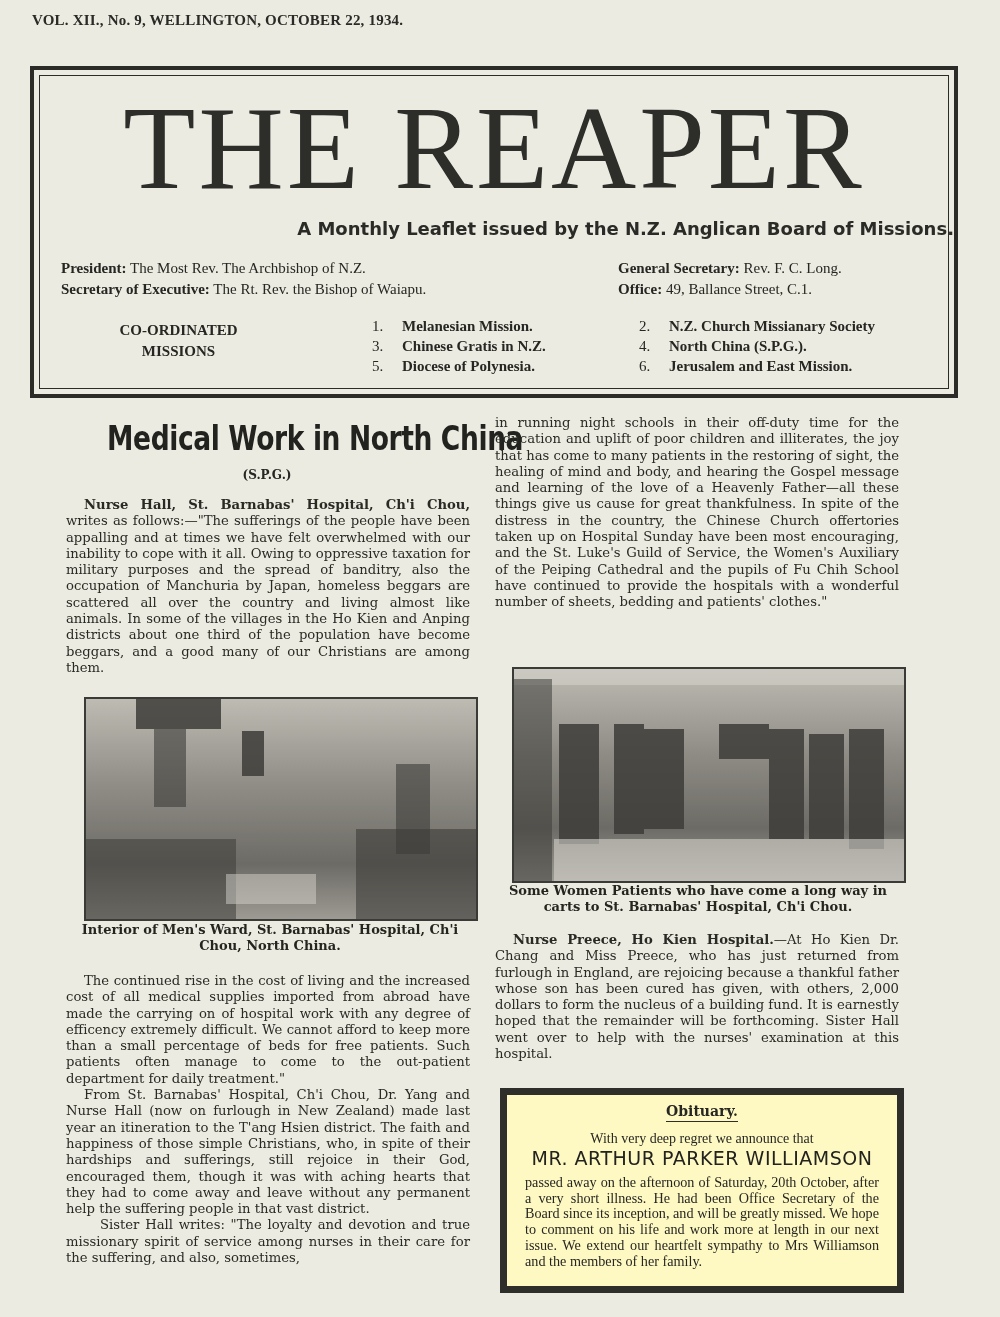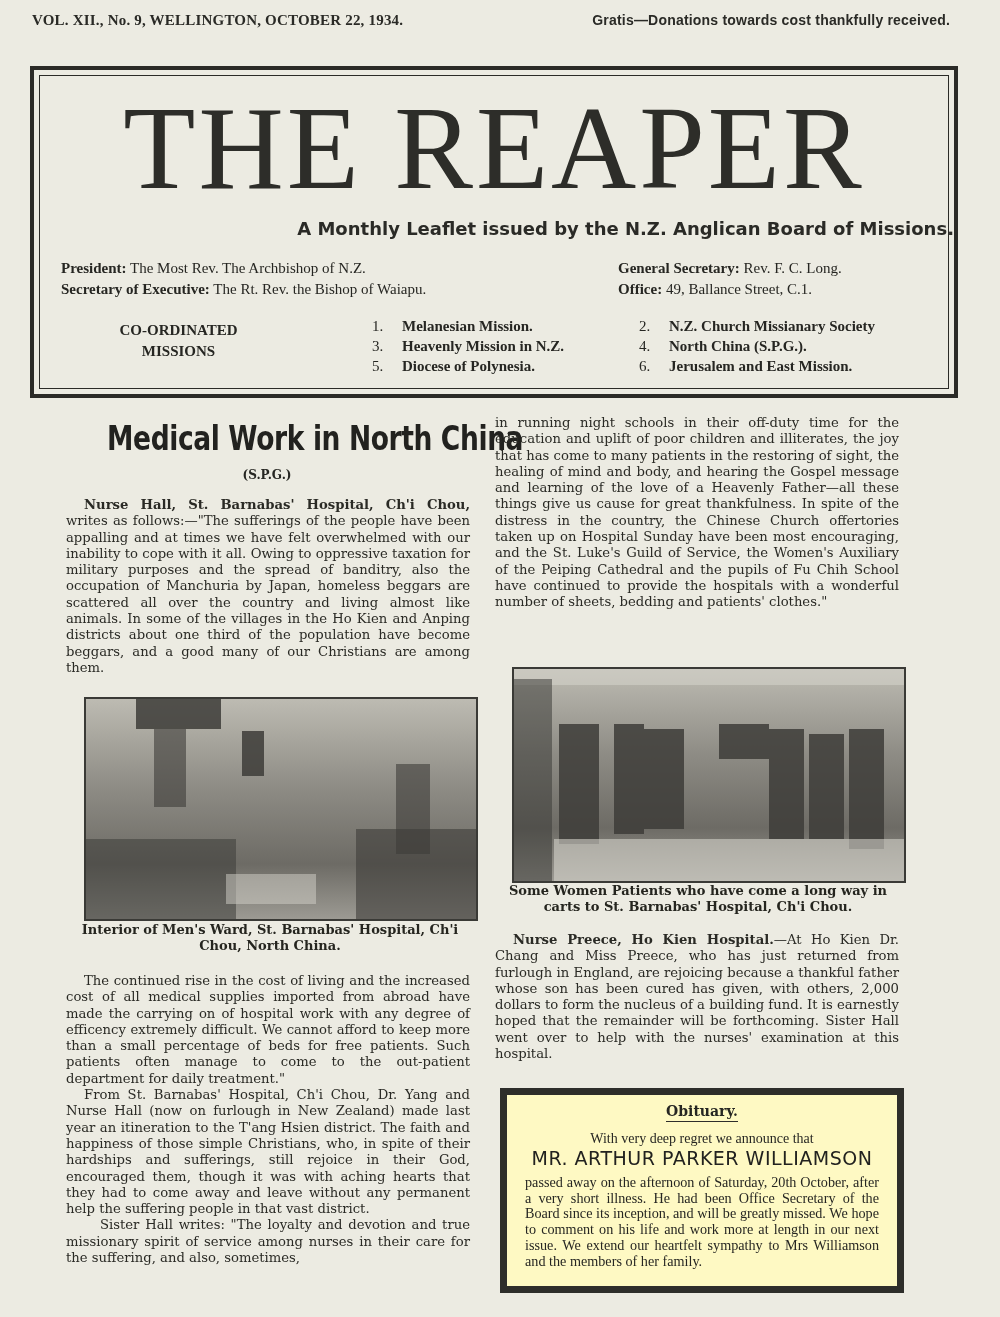--- a/index.html
+++ b/index.html
@@ -83,21 +83,20 @@
   .obit-title span { border-bottom: 1px solid #2e2e2a; padding-bottom: 2px; }
   .obit-line1 { position: absolute; left: 0; right: 0; top: 36px; text-align: center; font-family: "Liberation Serif", serif; font-size: 14px; }
   .obit-name { position: absolute; left: 0; right: 0; top: 52px; text-align: center; font-family: "DejaVu Sans", sans-serif; font-size: 19px; letter-spacing: 0.5px; color: #22221f; }
   .obit-body { position: absolute; left: 18px; right: 18px; top: 80px; font-family: "Liberation Serif", serif; font-size: 14.2px; line-height: 15.7px; text-align: justify; }
 </style>
 </head>
 <body>
 
 <div class="topline">
   <span>VOL. XII., No. 9, WELLINGTON, OCTOBER 22, 1934.</span>
-  <span class="right">Gratis—Donations towards cost thankfully received.</span>
 </div>
 
 <div class="masthead">
   <div class="masthead-inner"></div>
   <div class="title">THE REAPER</div>
   <div class="subtitle">A Monthly Leaflet issued by the N.Z. Anglican Board of Missions.</div>
   <div class="officers">
     <div class="col left">
       <div><b>President:</b> <span>The Most Rev. The Archbishop of N.Z.</span></div>
       <div><b>Secretary of Executive:</b> <span>The Rt. Rev. the Bishop of Waiapu.</span></div>
@@ -106,21 +105,21 @@
       <div><b>General Secretary:</b> <span>Rev. F. C. Long.</span></div>
       <div><b>Office:</b> <span>49, Ballance Street, C.1.</span></div>
     </div>
   </div>
   <div class="missions-label">
     <div>CO-ORDINATED</div>
     <div>MISSIONS</div>
   </div>
   <div class="missions a">
     <div><span class="num">1.</span><span>Melanesian Mission.</span></div>
-    <div><span class="num">3.</span><span>Heavenly Mission in N.Z.</span></div>
+    <div><span class="num">3.</span><span>Chinese Gratis in N.Z.</span></div>
     <div><span class="num">5.</span><span>Diocese of Polynesia.</span></div>
   </div>
   <div class="missions b">
     <div><span class="num">2.</span><span>N.Z. Church Missianary Society</span></div>
     <div><span class="num">4.</span><span>North China (S.P.G.).</span></div>
     <div><span class="num">6.</span><span>Jerusalem and East Mission.</span></div>
   </div>
 </div>
 
 <div class="headline">Medical Work in North China</div>

